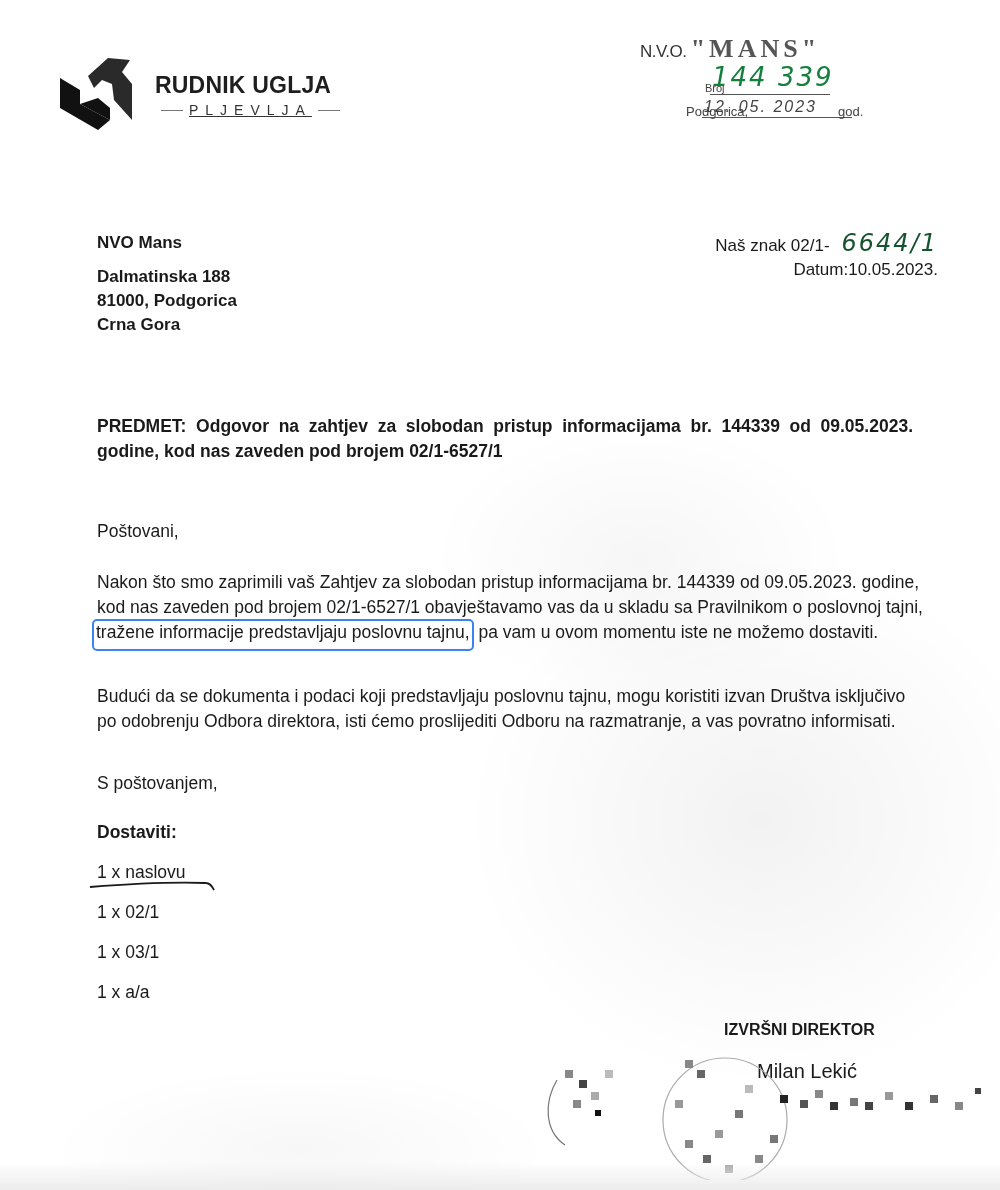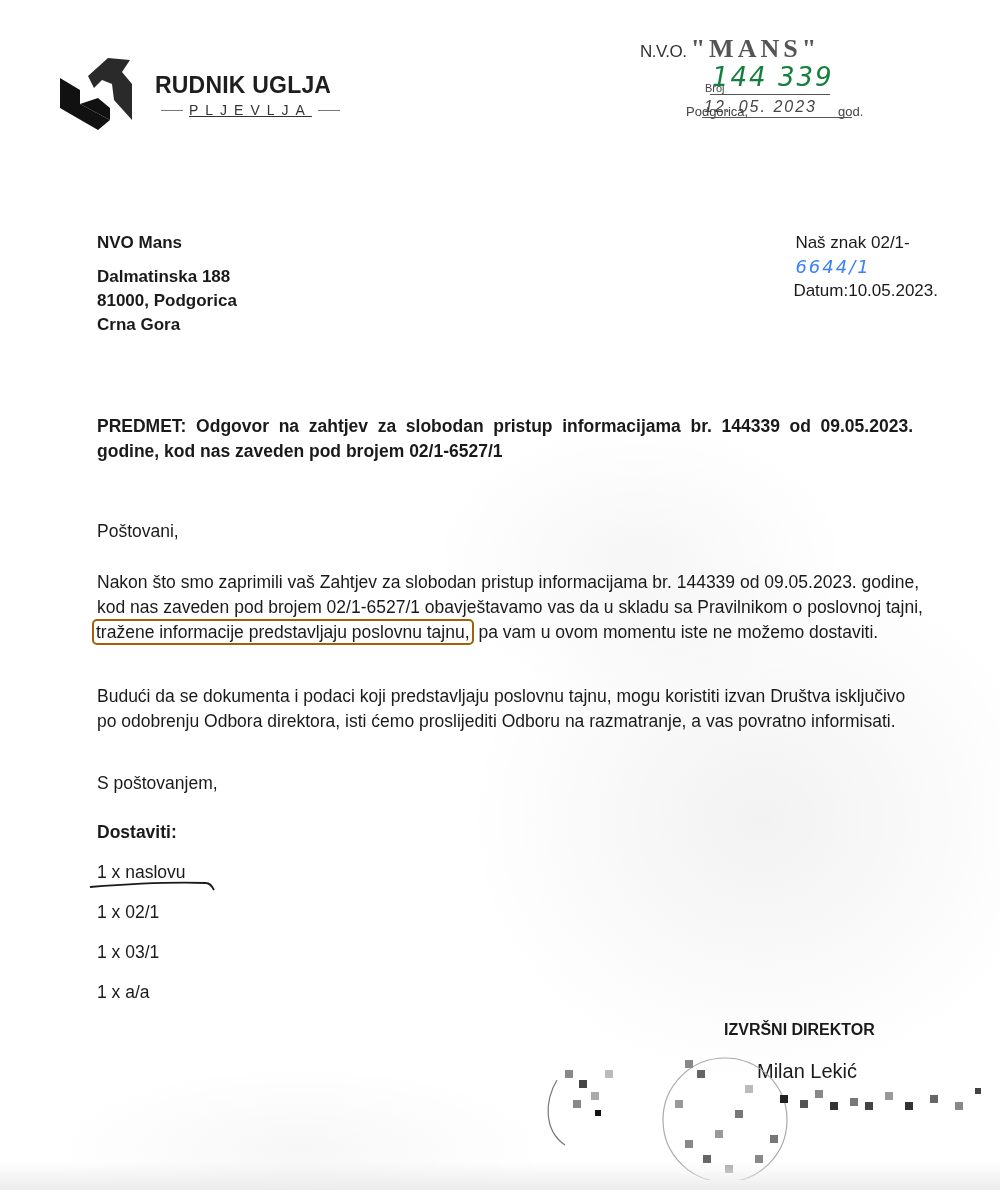--- a/index.html
+++ b/index.html
@@ -37,36 +37,36 @@
   .stamp-place { position: absolute; left: 0; top: 76px; font-size: 13px; color: #444; margin-left: 48px; }
   .stamp-date { position: absolute; left: 66px; top: 70px; font-size: 16px; color: #444; letter-spacing: 2px; font-style: italic; }
   .stamp-date-line { position: absolute; left: 64px; top: 89px; width: 150px; height: 1px; background: #555; }
   .stamp-god { position: absolute; left: 200px; top: 76px; font-size: 13px; color: #444; }
 
   
   .addr { left: 97px; top: 231px; font-size: 17px; font-weight: bold; line-height: 24px; }
   .addr .org { margin-bottom: 10px; }
 
   .ref { right: 62px; top: 231px; font-size: 17px; text-align: right; line-height: 24px; }
-  .ref .znak { display: flex; align-items: baseline; justify-content: flex-end; flex-direction: column; }
-  .ref .hand { font-family: "DejaVu Sans", sans-serif; font-style: italic; font-weight: 200; font-size: 18px; color: #3b82f6; letter-spacing: 2px; margin-left: 2px; }
+  .ref .znak { display: flex; align-items: baseline; justify-content: flex-end; }
+  .ref .hand { font-family: "DejaVu Sans", sans-serif; font-style: italic; font-weight: 200; font-size: 24px; color: #14532d; letter-spacing: 2px; margin-left: 12px; }
   .ref .datum { }
 
   
   .subject { left: 97px; top: 414px; width: 816px; font-size: 17.5px; font-weight: bold; line-height: 25px; text-align: justify; text-align-last: left; }
   .subject .l1 { text-align: justify; text-align-last: justify; display: block; }
 
   
   .greet { left: 97px; top: 521px; font-size: 17.5px; }
   .para { left: 97px; width: 816px; font-size: 17.5px; line-height: 25px; }
   .para .ln { display: block; white-space: nowrap; }
   .p1 { top: 570px; }
   .p2 { top: 684px; }
   .highlight {
-    border: 2px solid #a16207; border-radius: 5px; padding: 1px 2px 1px 2px; margin-left: -5px;
+    border: 2px solid #3b82f6; border-radius: 5px; padding: 1px 2px 7px 2px; margin-left: -5px;
   }
   .closing { left: 97px; top: 773px; font-size: 17.5px; }
   .deliver-title { left: 97px; top: 822px; font-size: 17.5px; font-weight: bold; }
   .deliver-list { left: 97px; top: 860px; font-size: 17.5px; }
   .deliver-list .item { height: 40px; line-height: 24px; }
   .underline-stroke { left: 88px; top: 880px; width: 130px; height: 14px; }
 
   
   .sign-title { left: 724px; top: 1021px; font-size: 16px; font-weight: bold; }
   .sign-name { left: 757px; top: 1060px; font-size: 20px; }

